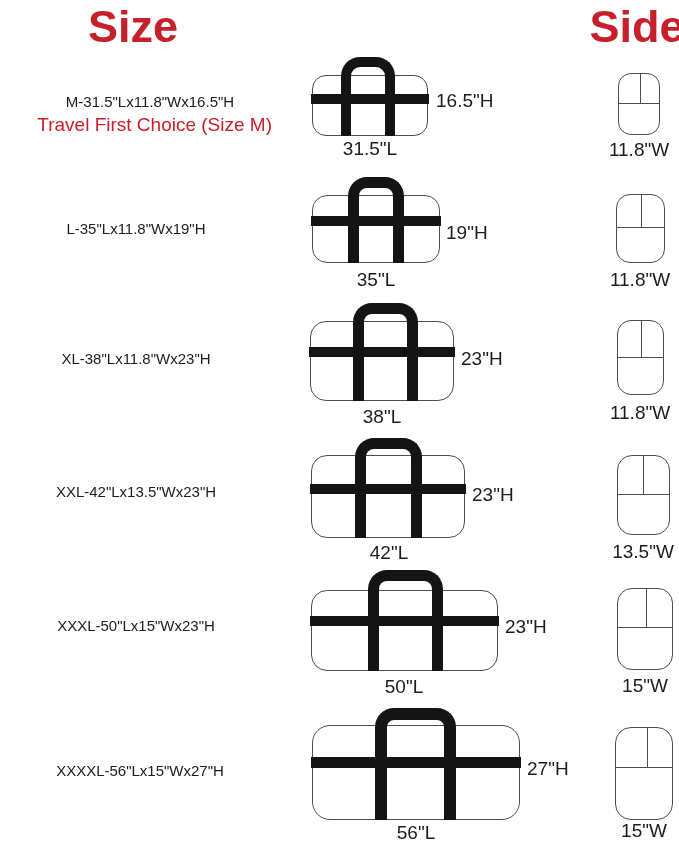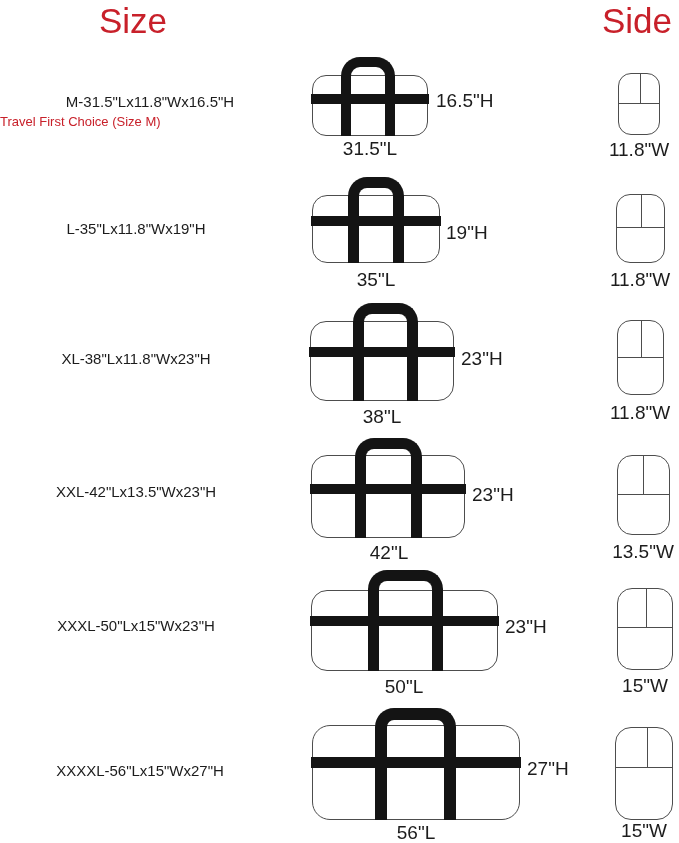--- a/index.html
+++ b/index.html
@@ -7,29 +7,29 @@
     --ink:#1c1c1c;
     --strap:#141414;
     --line:#4d4d4d;
   }
   html,body{margin:0;padding:0;background:#fff;}
   .stage{
     position:relative;width:679px;height:843px;background:#fff;overflow:hidden;
     font-family:"Liberation Sans",sans-serif;color:var(--ink);
   }
   .hdr{
-    position:absolute;top:2px;font-size:35px;font-weight:400;color:var(--red);
+    position:absolute;top:2px;font-size:45px;font-weight:700;color:var(--red);
     text-align:center;line-height:1.1;white-space:nowrap;
   }
   .size-label{
     position:absolute;font-size:15px;color:var(--ink);text-align:center;
     white-space:nowrap;line-height:1.2;
   }
   .size-subtitle{
-    position:absolute;font-size:13px;color:var(--red);text-align:left;
+    position:absolute;font-size:19px;color:var(--red);text-align:right;
     white-space:nowrap;line-height:1.2;
   }
   .dim{
     position:absolute;font-size:19px;color:var(--ink);white-space:nowrap;line-height:1.1;
   }
   .dim.center{text-align:center;}
   .bag-body{
     position:absolute;background:#fff;border:1px solid var(--line);box-sizing:border-box;
   }
   .bag-handle{

